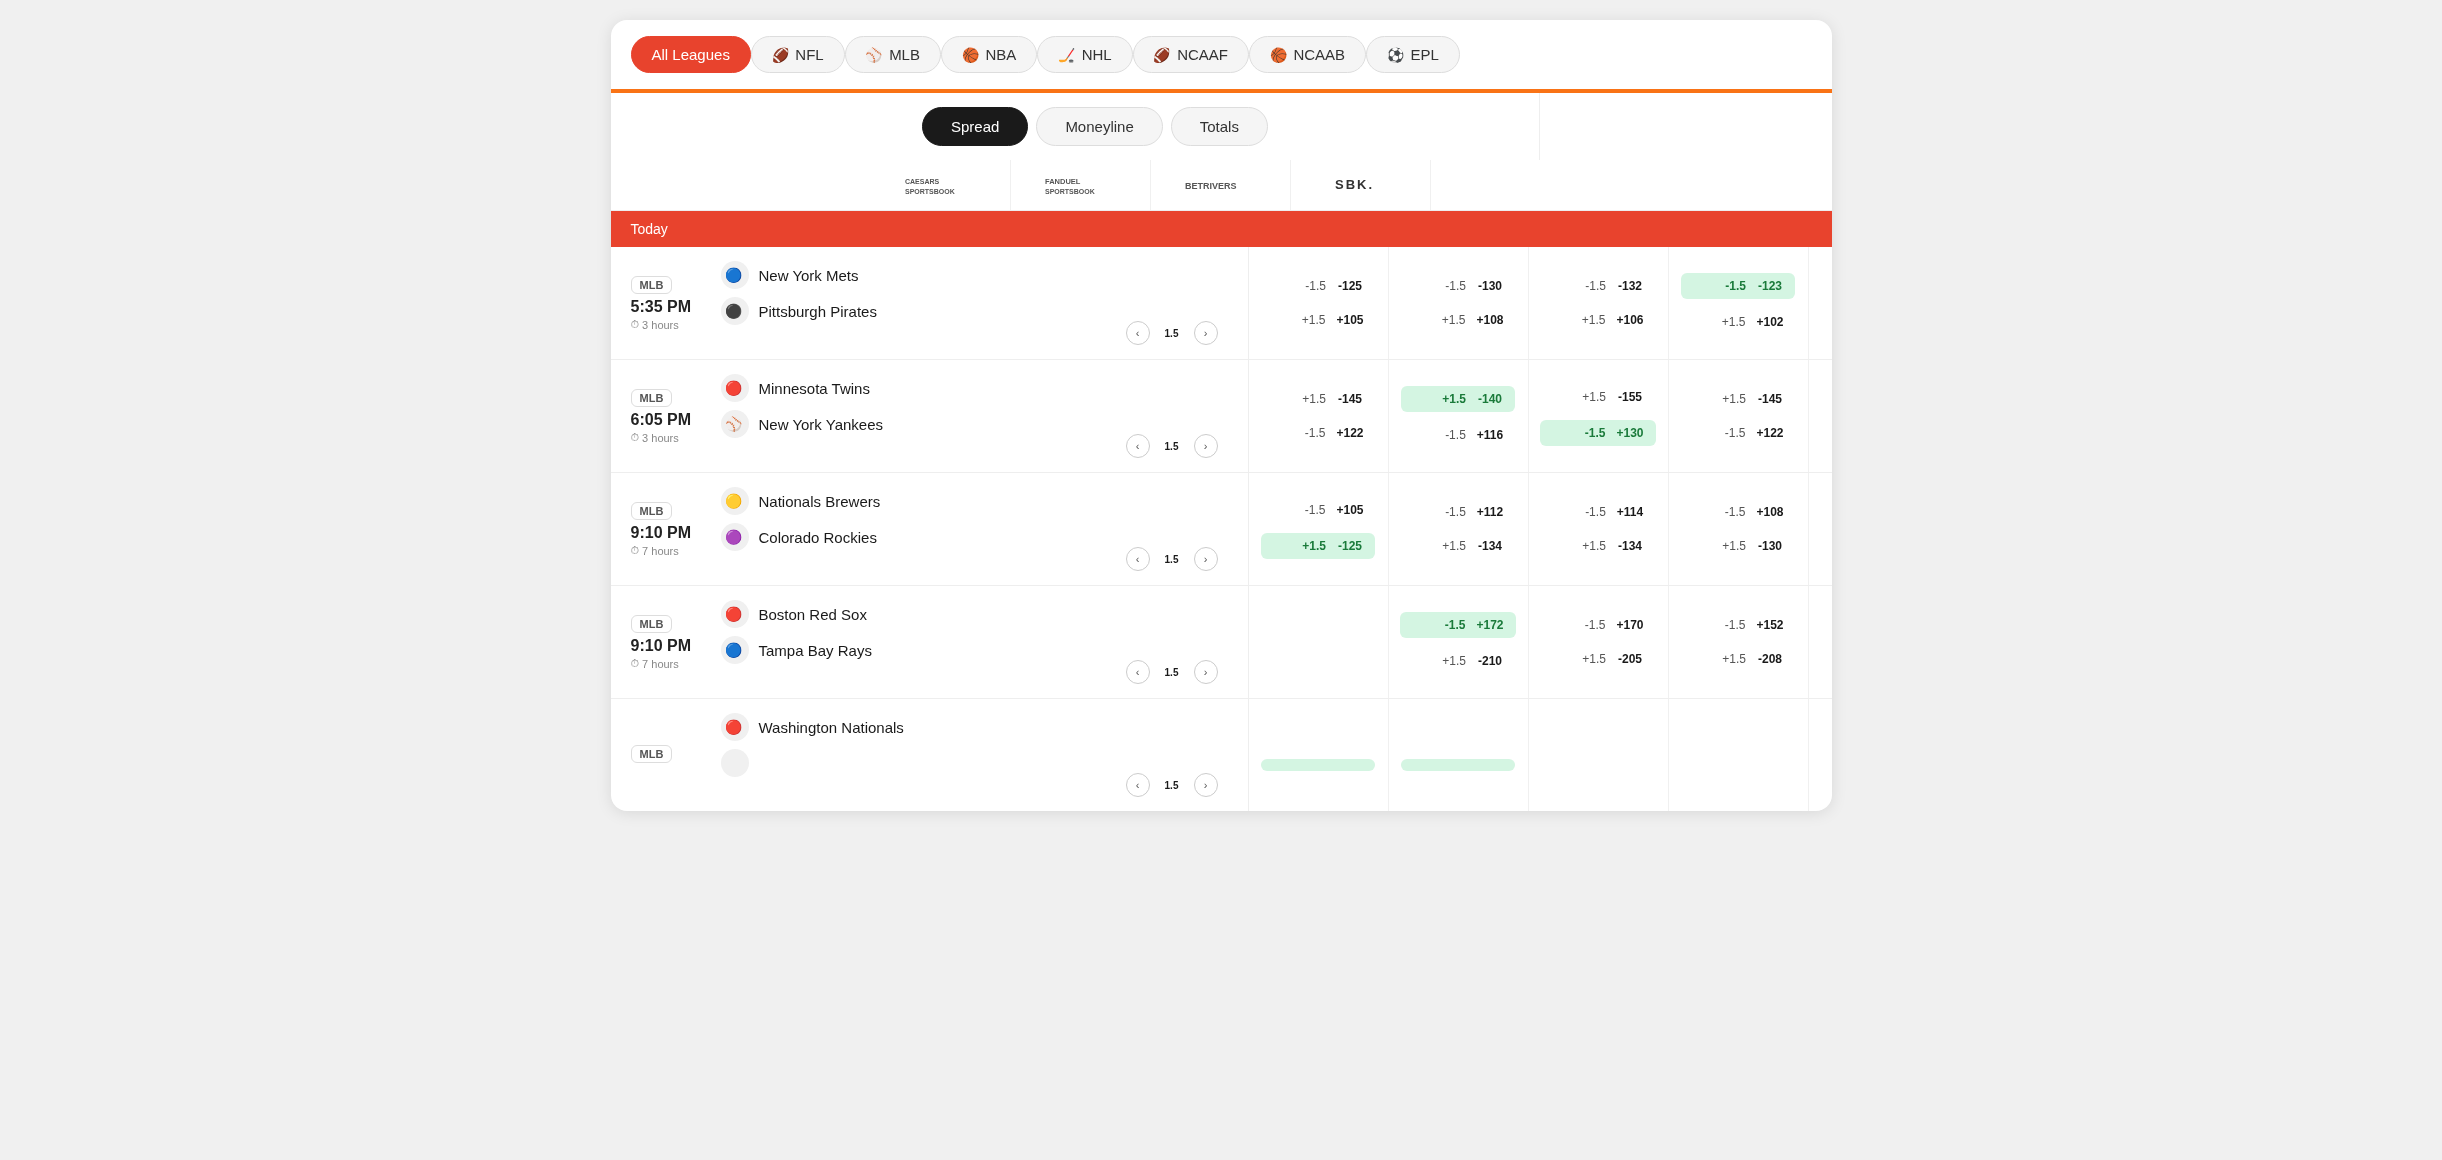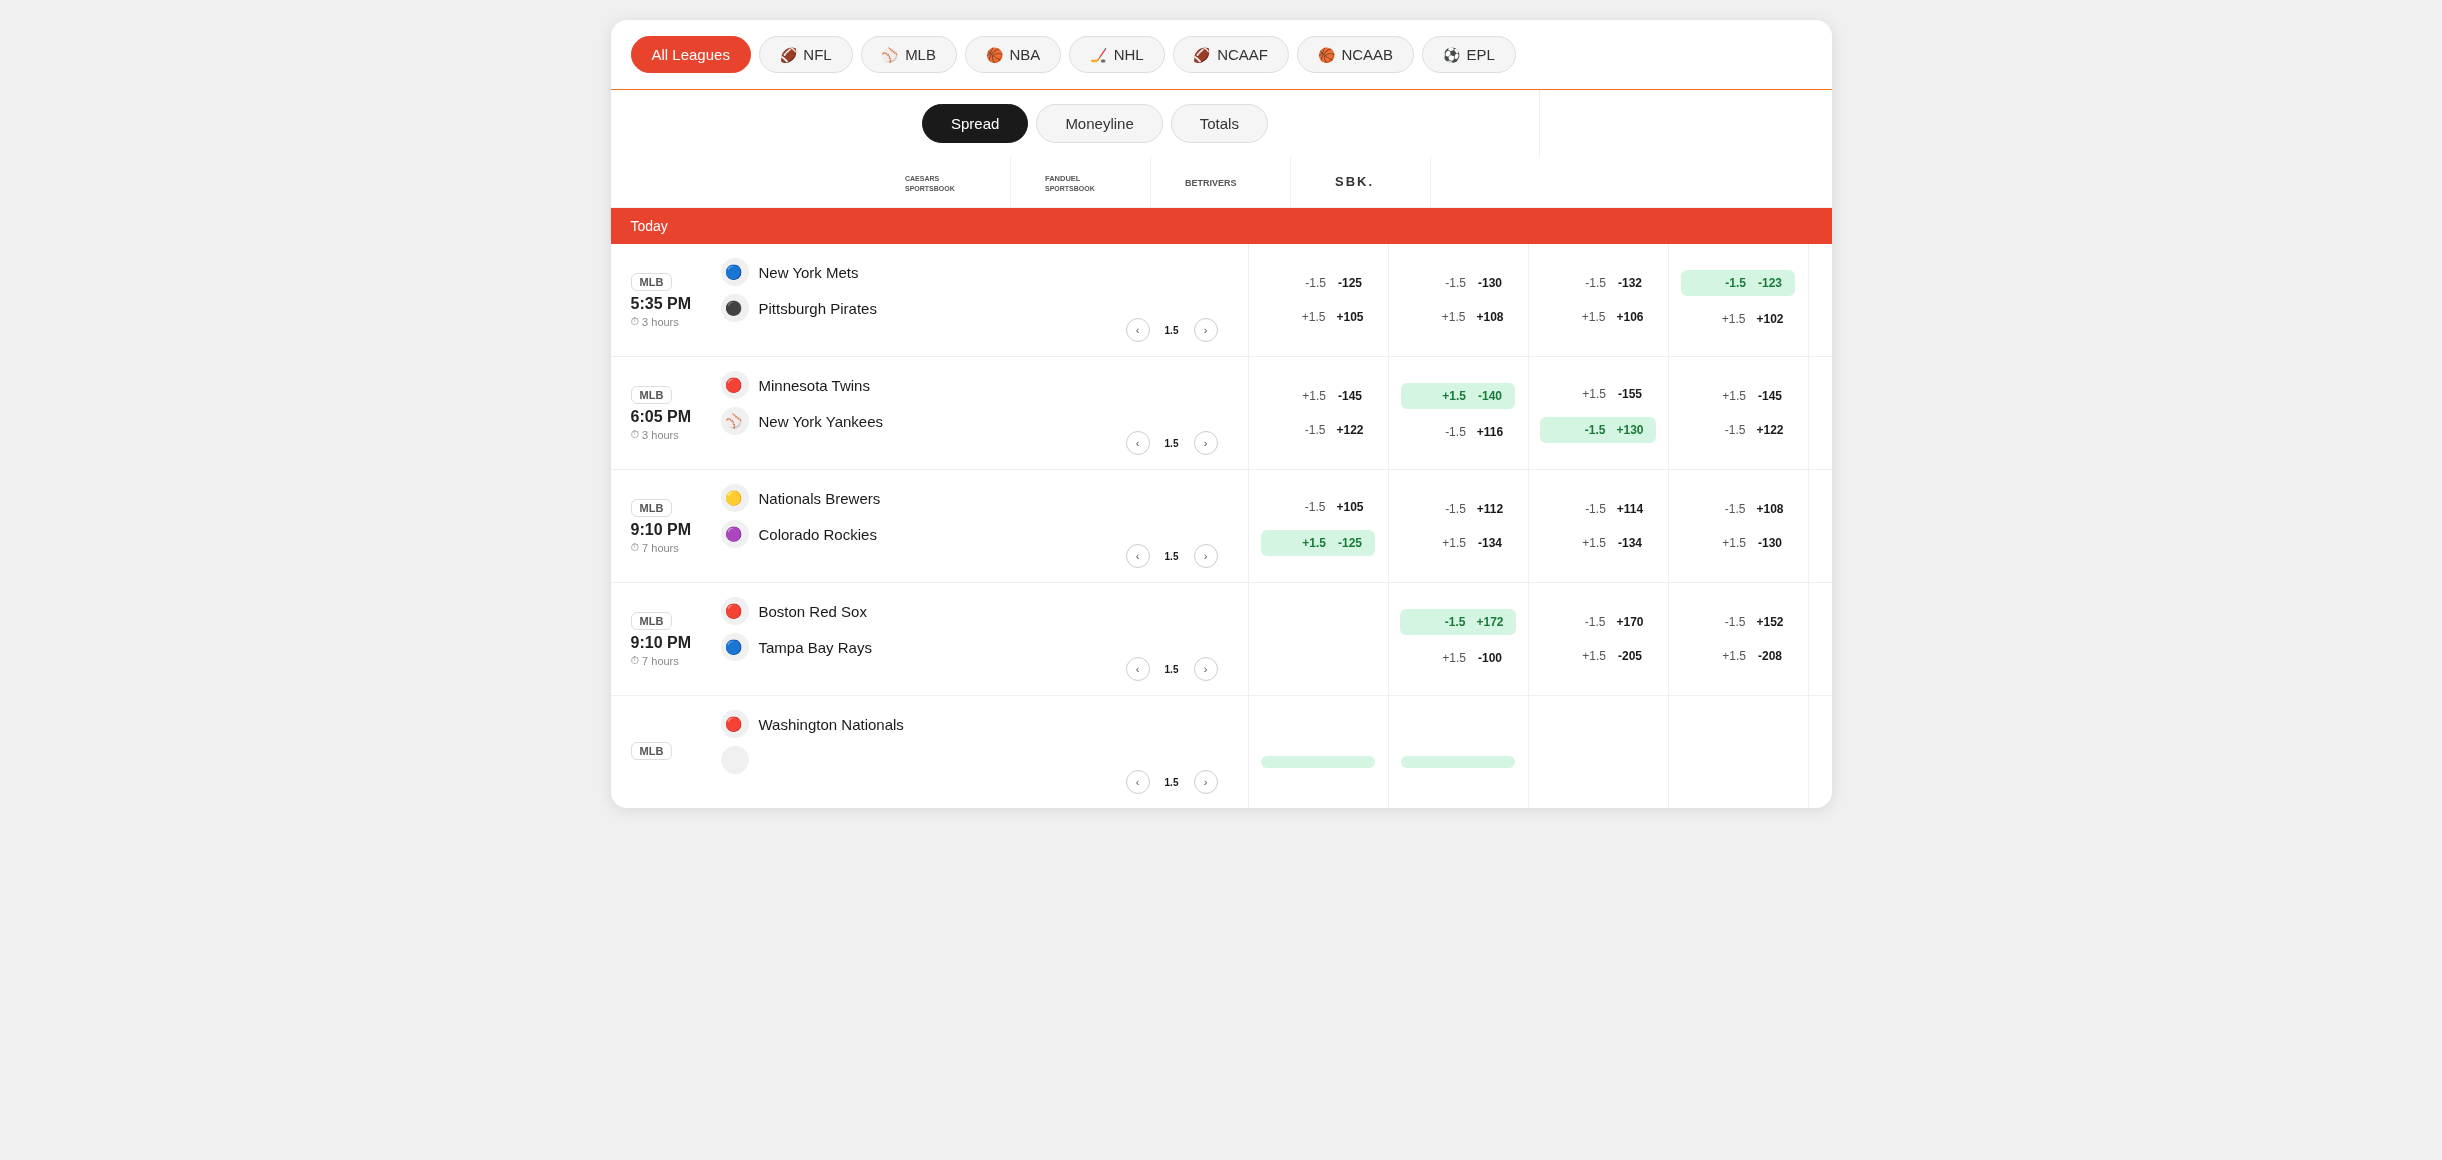--- a/index.html
+++ b/index.html
@@ -15,23 +15,23 @@
       background: #fff;
       border-radius: 16px;
       width: 1221px;
       overflow: hidden;
       box-shadow: 0 2px 16px rgba(0,0,0,0.10);
     }
     
     .league-tabs {
       display: flex;
       align-items: center;
-      gap: 8px;
+      gap: 0;
       padding: 16px 20px;
-      border-bottom: 1px solid #f97316;
+      border-bottom: 4px solid #f97316;
       overflow-x: auto;
     }
     .league-tab {
       display: flex;
       align-items: center;
       gap: 6px;
       padding: 9px 20px;
       border-radius: 50px;
       border: 1.5px solid #ddd;
       background: #f5f5f5;
@@ -615,21 +615,21 @@
             </div>
             <div class="odds-book">
               <div class="odds-pair">
         <div class="highlighted-pair">
           <span class="odds-spread">-1.5</span>
           <span class="odds-val">+172</span>
         </div>
       </div>
               <div class="odds-pair">
         <span class="odds-spread">+1.5</span>
-        <span class="odds-val">-100</span>
+        <span class="odds-val">-210</span>
       </div>
             </div>
             <div class="odds-book">
               <div class="odds-pair">
         <span class="odds-spread">-1.5</span>
         <span class="odds-val">+170</span>
       </div>
               <div class="odds-pair">
         <span class="odds-spread">+1.5</span>
         <span class="odds-val">-205</span>

